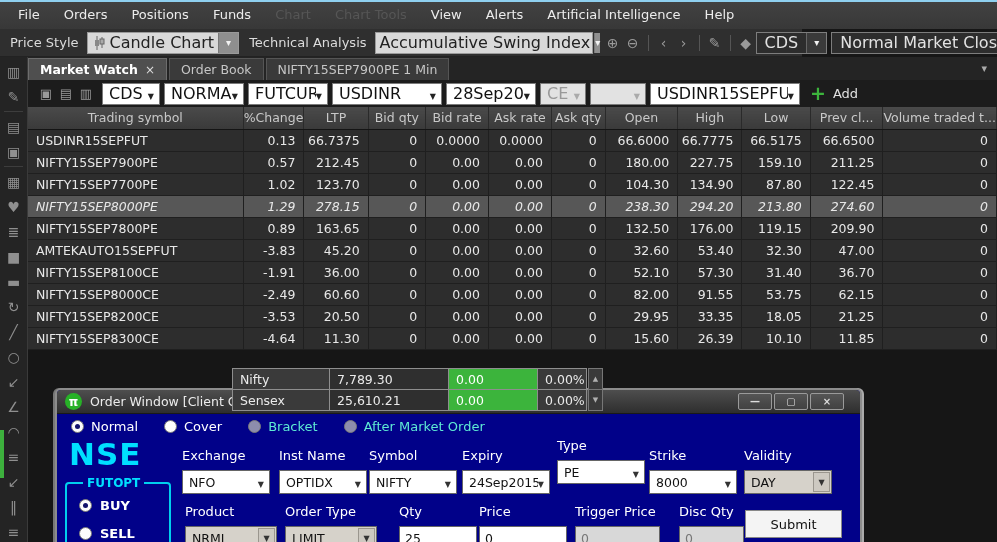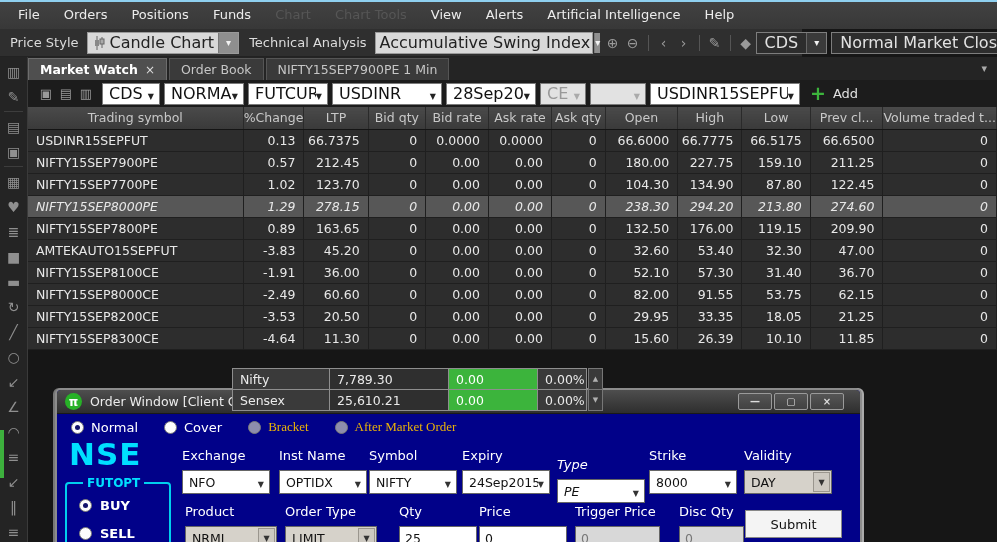--- a/index.html
+++ b/index.html
@@ -108,21 +108,21 @@
   .pilogo{width:17px;height:17px;border-radius:50%;background:#27b227;display:flex;align-items:center;
           justify-content:center;color:#fff;font-size:12px;font-weight:bold;}
   .pilogo::before{content:"π";}
   .otitle{margin-left:8px;font-size:12.5px;color:#ececec;white-space:nowrap;}
   .wcontrols{margin-left:auto;display:flex;gap:2px;margin-right:8px;}
   .wbtn{width:34px;height:17px;border:1px solid #9a9a9a;border-radius:2px;background:rgba(255,255,255,0.07);
         color:#ddd;font-size:10px;display:flex;align-items:center;justify-content:center;font-weight:bold;}
   .obody{position:relative;height:164px;background:#010189;}
   .modes{position:absolute;left:14px;top:5px;display:flex;gap:26px;align-items:center;}
   .mode{display:flex;align-items:center;gap:7px;font-size:13px;color:#fff;white-space:nowrap;}
-  .mode.dim{color:#eab308;font-family:Liberation Serif, serif;}
+  .mode.dim{color:#5eead4;}
   .radio{width:13px;height:13px;border-radius:50%;background:#fdfdfd;border:1px solid #7a7a7a;
          position:relative;flex:0 0 auto;}
   .radio.sel::after{content:"";position:absolute;inset:3px;border-radius:50%;background:#13136b;}
   .radio.dis{background:#8d8dad;}
   .nse{position:absolute;left:12px;top:22px;font-size:31px;font-weight:bold;color:#00dfff;letter-spacing:1px;}
   .futopt{position:absolute;left:8px;top:62px;width:106px;height:100px;border:2px solid #00cfee;
           border-radius:4px;padding:6px 0 0 12px;}
   .futopt legend{font-size:12px;font-weight:bold;color:#00dfff;padding:0 4px;margin-left:4px;}
   .side-radios{display:flex;flex-direction:column;gap:13px;padding-top:2px;}
   .side{display:flex;align-items:center;gap:8px;font-size:13px;font-weight:bold;color:#fff;}
@@ -547,21 +547,21 @@
               <span class="arr"></span>
             </div>
           </div>
           <div class="fgroup" style="left: 405px; top: 34px; width: 88px;">
             <div class="flabel">Expiry</div>
             <div class="ocombo">
               <span class="val">24Sep2015</span>
               <span class="arr"></span>
             </div>
           </div>
-          <div class="fgroup" style="left: 500px; top: 43px; width: 88px; font-style: italic;">
+          <div class="fgroup" style="left: 500px; top: 24px; width: 88px;">
             <div class="flabel">Type</div>
             <div class="ocombo">
               <span class="val">PE</span>
               <span class="arr"></span>
             </div>
           </div>
           <div class="fgroup" style="left: 592px; top: 34px; width: 88px;">
             <div class="flabel">Strike</div>
             <div class="ocombo">
               <span class="val">8000</span>

